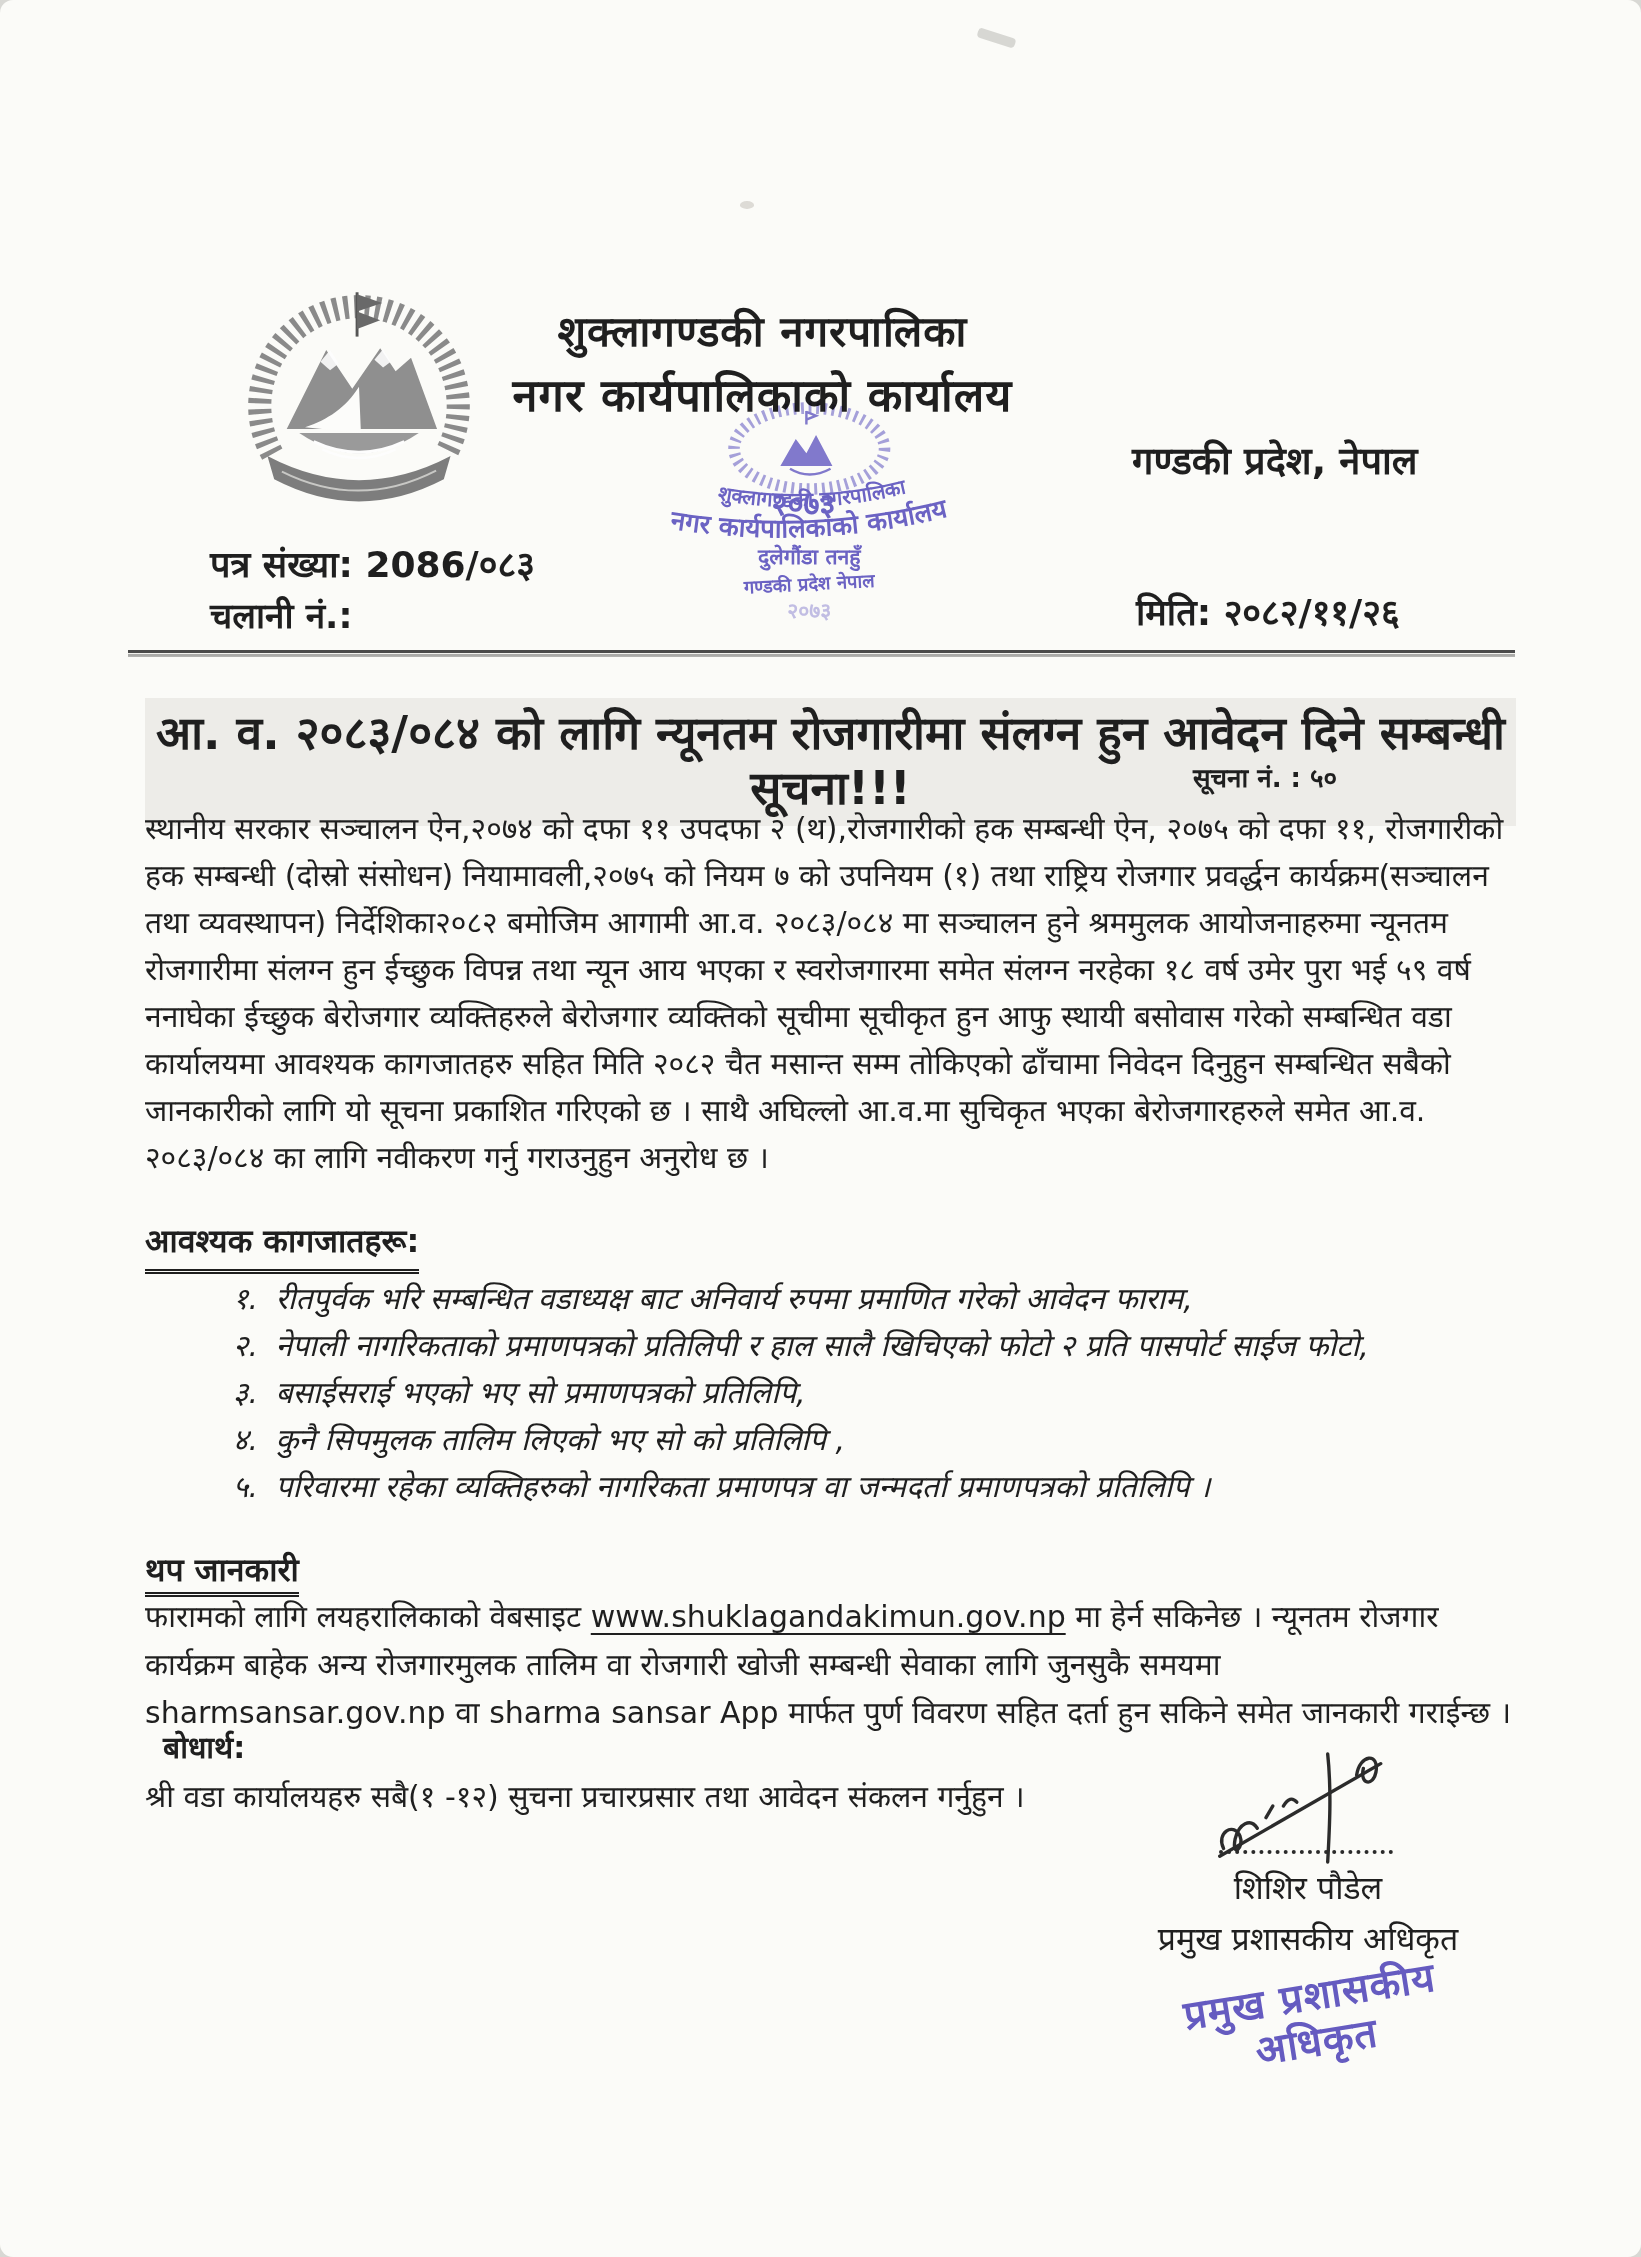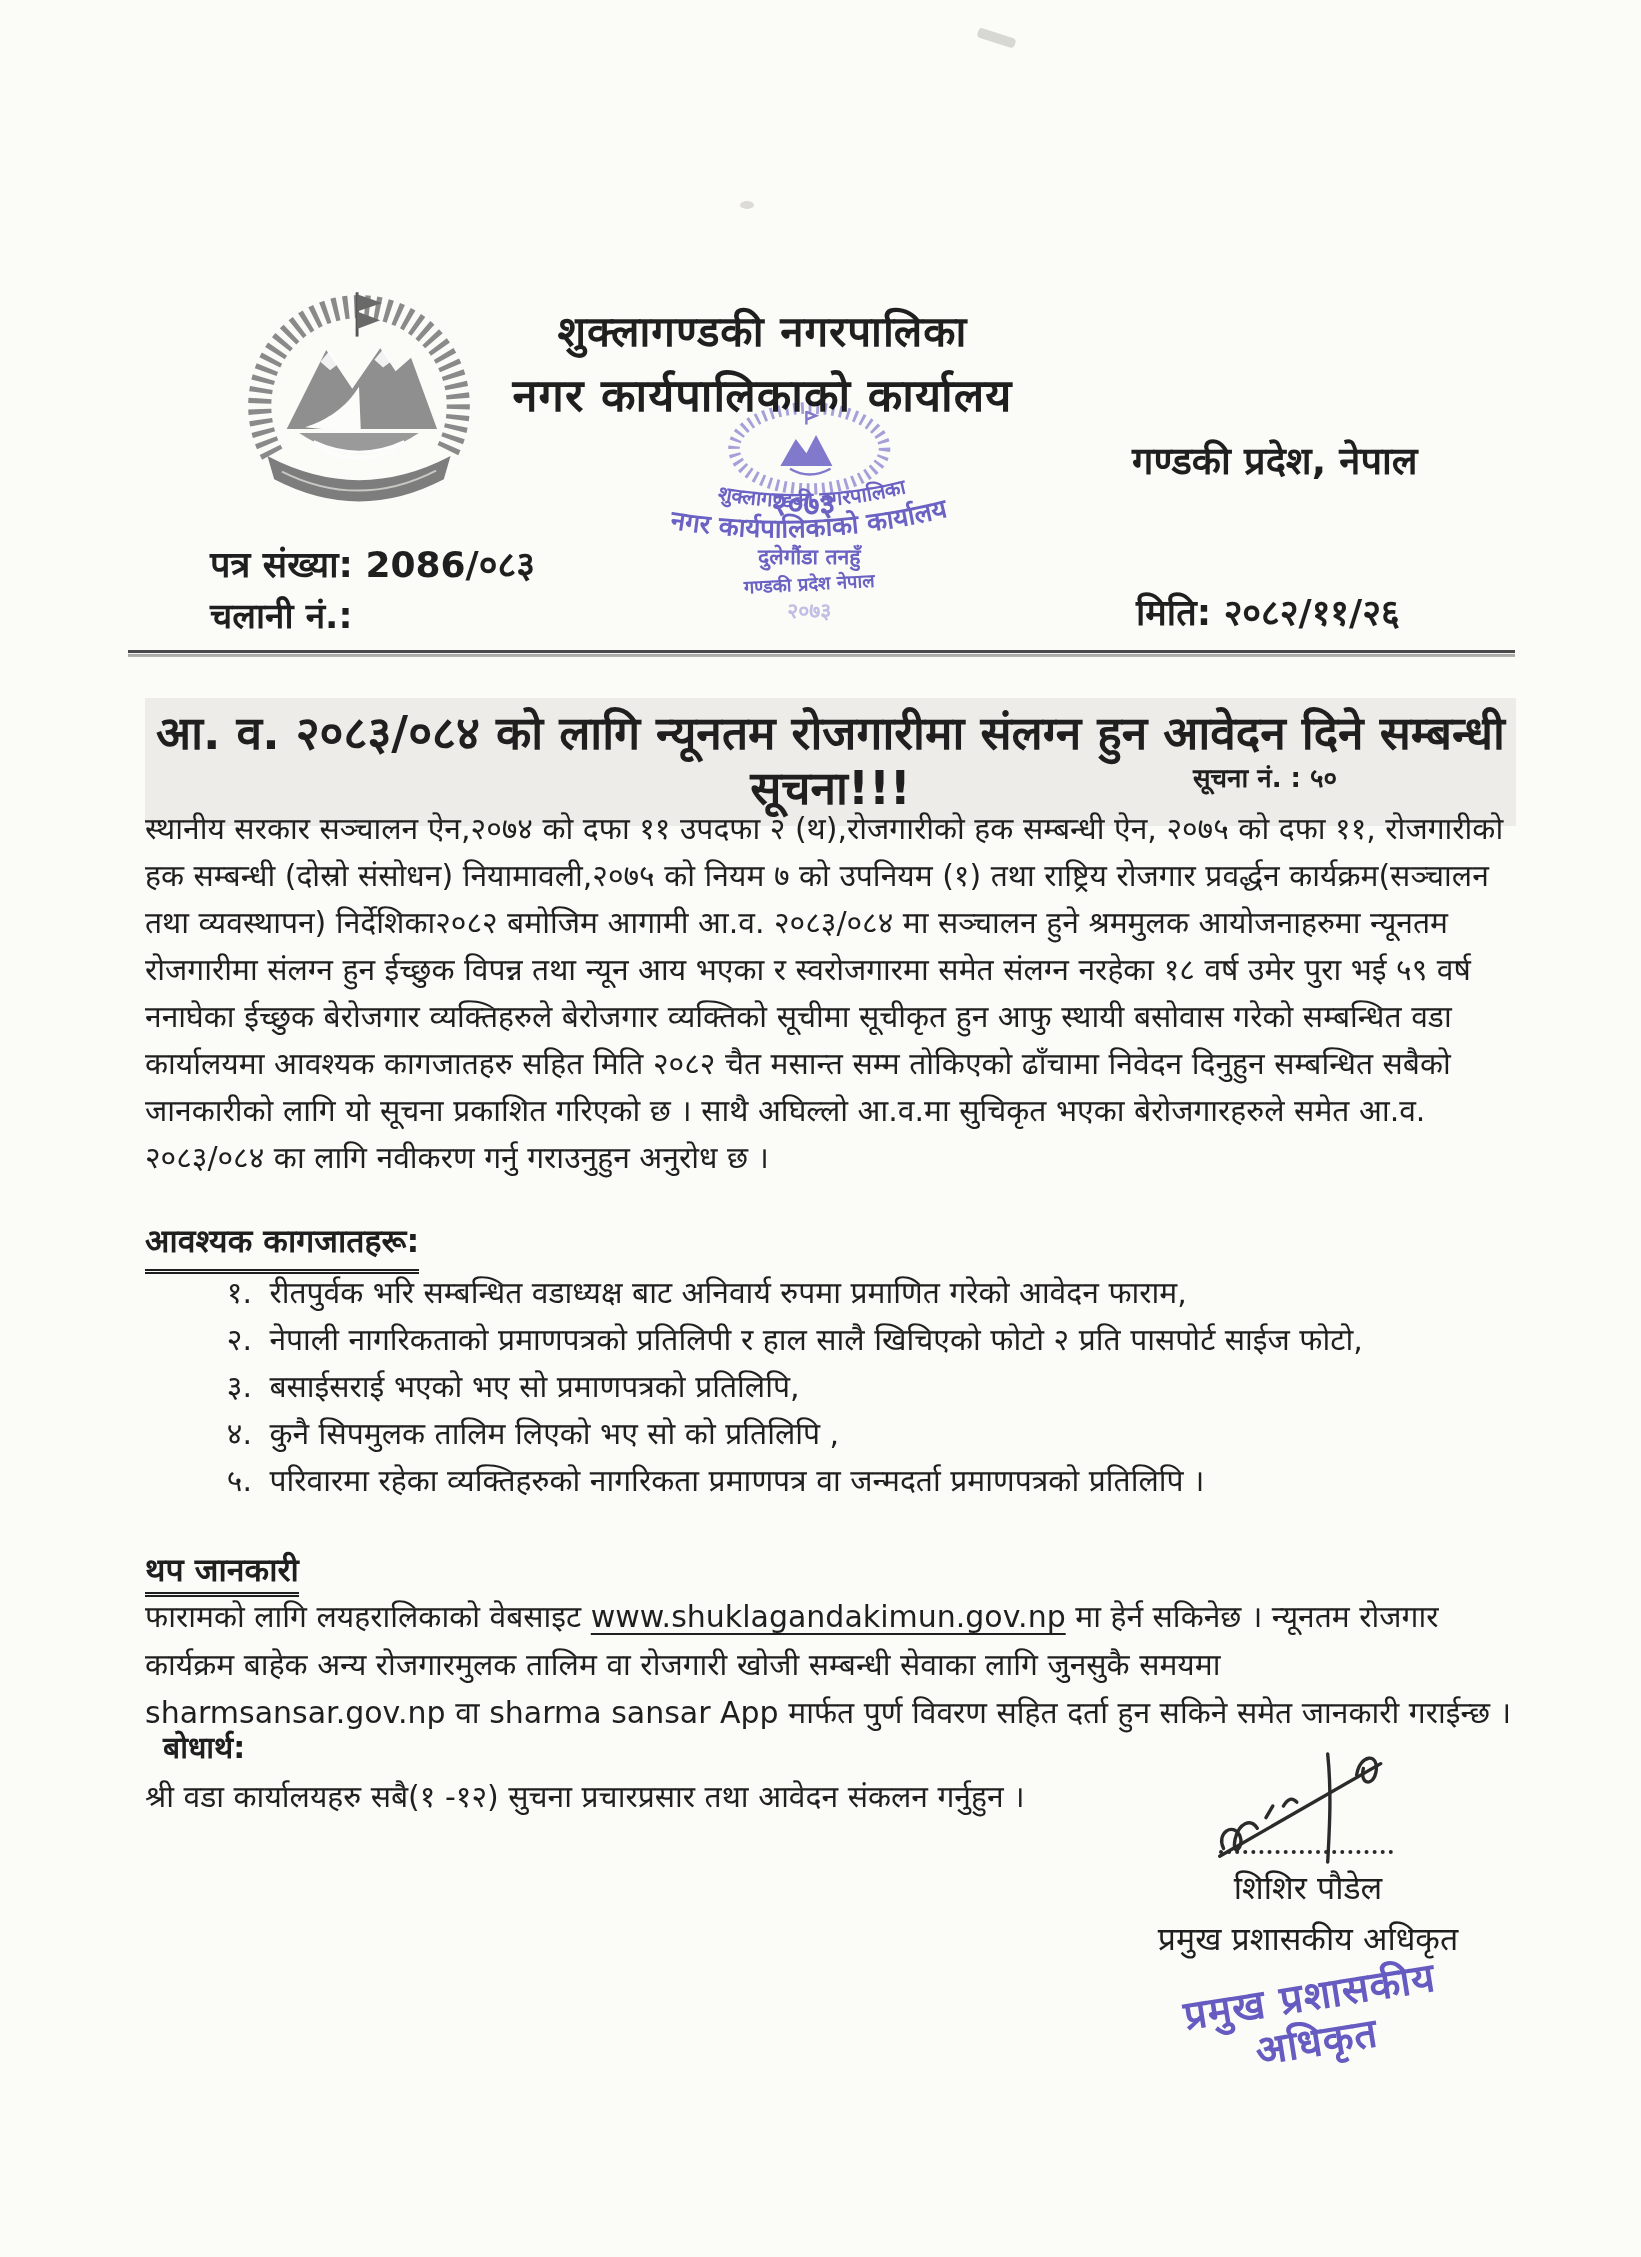--- a/index.html
+++ b/index.html
@@ -7,20 +7,21 @@
     background:#d8d8d4;
     font-family:"DejaVu Sans","Liberation Sans",sans-serif;
   }
   .page{
     position:relative;
     width:1641px;height:2257px;
     margin:0 auto;
     background:#fbfbf8;
     color:#1f1f1f;
     overflow:hidden;
+    border-radius:13px;
   }
   .abs{position:absolute;}
   
   .logo{left:214px;top:273px;width:290px;height:239px;}
   .mun-name{left:328px;top:301px;width:869px;text-align:center;
     font-size:42px;font-weight:bold;letter-spacing:1px;}
   .office-name{left:328px;top:363px;width:869px;text-align:center;
     font-size:45px;font-weight:bold;letter-spacing:1px;}
   .address-line{left:328px;top:432px;width:869px;text-align:center;
     font-size:40px;font-weight:bold;}
@@ -38,21 +39,21 @@
   .notice-title{left:145px;top:698px;width:1371px;text-align:center;}
   .notice-title span{display:inline-block;background:#edecе8;background:#edece8;
     font-size:46px;font-weight:bold;padding:7.7px 9.7px 9.7px;line-height:1.2;}
   .notice-no{left:1120px;top:759px;width:290px;text-align:center;
     font-size:26px;font-weight:bold;}
   
   .body-para{left:145px;top:805px;width:1369px;
     font-size:30px;line-height:47px;text-align:left;}
   .docs-heading{left:145px;top:1218px;font-size:32px;font-weight:bold;}
   .docs-heading span{border-bottom:5.8px double #1f1f1f;padding-bottom:9px;}
-  .docs-list{left:193px;top:1263px;width:1313px;list-style:none;margin:6px;padding:0;}
+  .docs-list{left:193px;top:1263px;width:1313px;list-style:none;margin:12px;padding:0;font-style:italic;}
   .docs-list li{font-size:30px;line-height:47px;}
   .docs-list .num{display:inline-block;width:53px;text-align:right;margin-right:17.4px;}
   .info-heading{left:145px;top:1547px;font-size:32px;font-weight:bold;}
   .info-heading span{border-bottom:5.8px double #1f1f1f;padding-bottom:3px;}
   .info-para{left:145px;top:1593px;width:1369px;font-size:30px;line-height:48px;}
   .weblink{text-decoration:underline;text-underline-offset:5.8px;text-decoration-thickness:1.9px;}
   .bodhartha{left:145px;top:1726px;font-size:30px;font-weight:bold;margin-left:18px;}
   .cc-line{left:145px;top:1775px;width:1369px;font-size:30px;}
   
   .sig-squiggle{left:1212px;top:1750px;width:188px;height:116px;}

